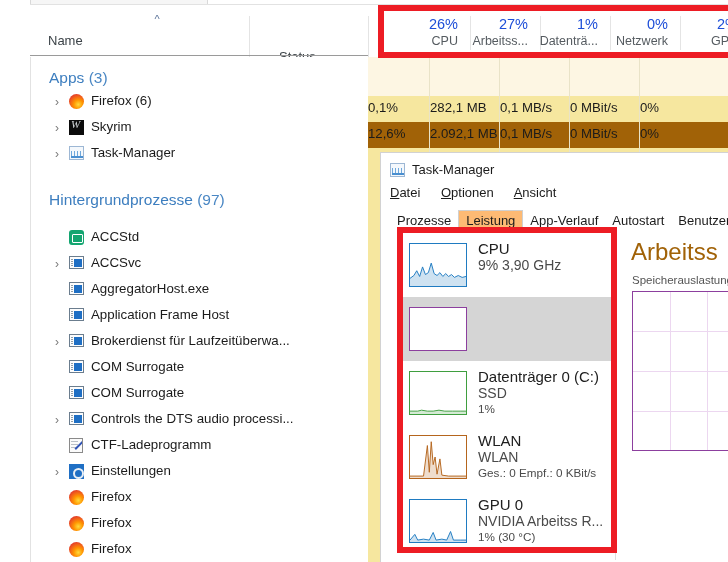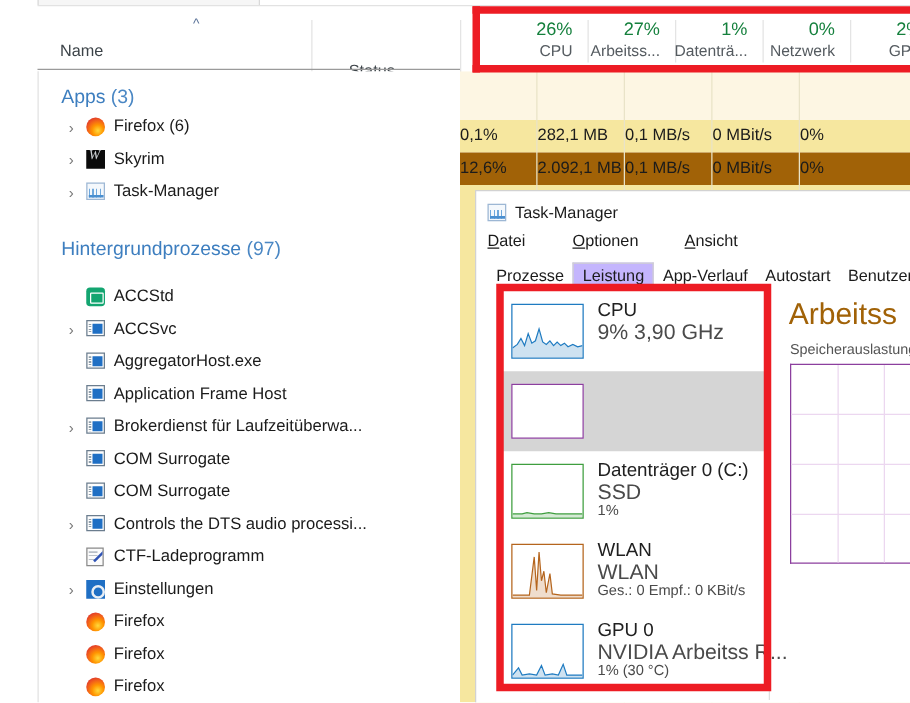--- a/index.html
+++ b/index.html
@@ -24,21 +24,21 @@
     background:#ffffff;
     border-top:1px solid #e2e2e2;
   }
   .col-header .hdr-sep {
     position:absolute; top:11px; width:1px; height:34px; background:#e4e4e4;
   }
   .hdr-cell {
     position:absolute; top:11px; height:36px;
     font-size:13.5px; color:#1a1a1a;
   }
-  .hdr-cell .big { display:block; text-align:right; line-height:17px; font-size:14.5px; color:#15803d; }
+  .hdr-cell .big { display:block; text-align:right; line-height:17px; font-size:14.5px; color:#1d4ed8; }
   .hdr-cell .sub { display:block; text-align:right; line-height:17px; font-size:12.5px; color:#555b60; }
   .hdr-name {
     position:absolute; left:18px; top:28px; font-size:13px; color:#3c4348;
   }
   .hdr-status {
     position:absolute; left:249px; top:12px; font-size:13px; color:#3c4348;margin-top:32px;
   }
   .sort-caret {
     position:absolute; left:120px; top:10px; width:14px; height:9px;
     color:#5b7399; font-size:11px; line-height:9px; text-align:center;
@@ -152,42 +152,42 @@
     background:#ffffff; border-left:1px solid #d2d2d2; border-top:1px solid #d2d2d2;
   }
   .inner-title {
     position:absolute; left:9px; top:8px; height:18px; font-size:13px; color:#1b1b1b;
   }
   .inner-title .ttl { position:absolute; left:22px; top:1px; white-space:nowrap; }
   .inner-title .ic-tm { position:absolute; left:0; top:2px; }
   .menubar {
     position:absolute; left:9px; top:32px; height:20px; font-size:13px; color:#1b1b1b;
   }
-  .menubar span { margin-right:34px; }
+  .menubar span { margin-right:17px; }
   .menubar u { text-decoration:underline; }
   .tabstrip {
     position:absolute; left:9px; top:57px; height:24px; font-size:13px; color:#1b1b1b;
     white-space:nowrap;
   }
   .tabstrip .tab { display:inline-block; padding:2px 7px 3px 7px; }
-  .tabstrip .tab.active { background:#c4b5fd; border:1px solid #d0d0d0; border-bottom-color:#fff; }
+  .tabstrip .tab.active { background:#fdba74; border:1px solid #d0d0d0; border-bottom-color:#fff; }
 
   
   .perf-list {
     position:absolute; left:19px; top:80px; width:216px; height:327px; background:#fff;
     border-right:1px solid #dedede;
   }
   .perf-item { position:absolute; left:0; width:216px; height:64px; }
   .perf-item.sel { background:#d5d5d5; }
   .perf-thumb {
     position:absolute; left:9px; top:10px; width:58px; height:44px; background:#ffffff;
   }
   .perf-txt { position:absolute; left:78px; top:6px; }
   .perf-t1 { font-size:15px; color:#202020; line-height:19px; white-space:nowrap; }
-  .perf-t2 { font-size:17px; color:#4a4a4a; line-height:15px; white-space:nowrap; }
+  .perf-t2 { font-size:14px; color:#4a4a4a; line-height:15px; white-space:nowrap; }
   .perf-t3 { font-size:11.7px; color:#4a4a4a; line-height:15px; white-space:nowrap; }
 
   
   .detail {
     position:absolute; left:245px; top:80px; width:103px; height:327px; overflow:hidden;
   }
   .detail-h {
     position:absolute; left:5px; top:5px; font-size:24px; color:#a16207; white-space:nowrap;
   }
   .detail-sub {

